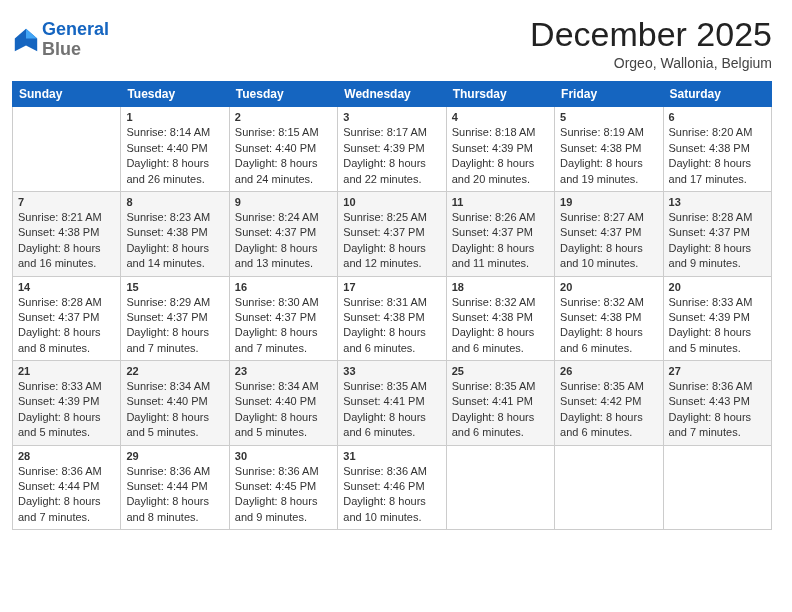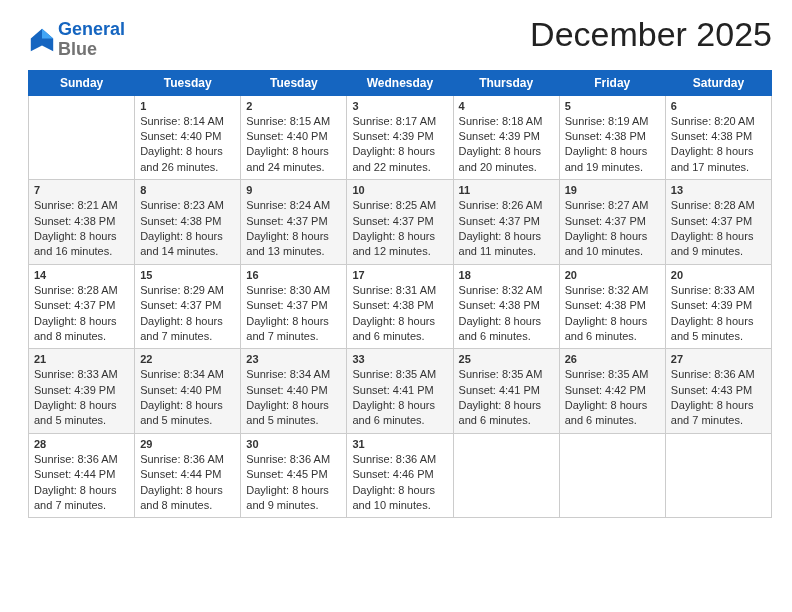--- a/index.html
+++ b/index.html
@@ -6,21 +6,21 @@
     body {
       font-family: Arial, sans-serif;
       background: #fff;
       width: 792px;
       height: 612px;
       overflow: hidden;
     }
     .page {
       width: 792px;
       height: 612px;
-      padding: 16px 20px 10px 28px;
+      padding: 16px 20px 10px 12px;
       background: #fff;
     }
     .header {
       display: flex;
       align-items: flex-start;
       justify-content: space-between;
       margin-bottom: 10px;
     }
     .logo {
       display: flex;
@@ -59,21 +59,21 @@
       width: 100%;
       border-collapse: collapse;
       table-layout: fixed;
     }
     .calendar-table th {
       background-color: #1565c0;
       color: #fff;
       font-size: 12px;
       font-weight: bold;
       padding: 5px 6px;
-      text-align: center;
+      text-align: left;
       border: 1px solid #1565c0;
     }
     .calendar-table td {
       border: 1px solid #ccc;
       vertical-align: top;
       padding: 4px 5px;
       font-size: 9.5px;
       color: #333;
       height: 82px;
       background: #fff;
@@ -108,20 +108,21 @@
       </svg>
       <div>
         <div class="logo-text">
           <span>General</span><br>
           <span style="color:#737373">Blue</span>
         </div>
       </div>
     </div>
     <div class="title-block">
       <div class="month-title">December 2025</div>
+      <div class="subtitle">Orgeo, Wallonia, Belgium</div>
     </div>
   </div>
 
   <table class="calendar-table">
     <thead>
       <tr>
         <th>Sunday</th>
         <th>Tuesday</th>
         <th>Tuesday</th>
         <th>Wednesday</th>

